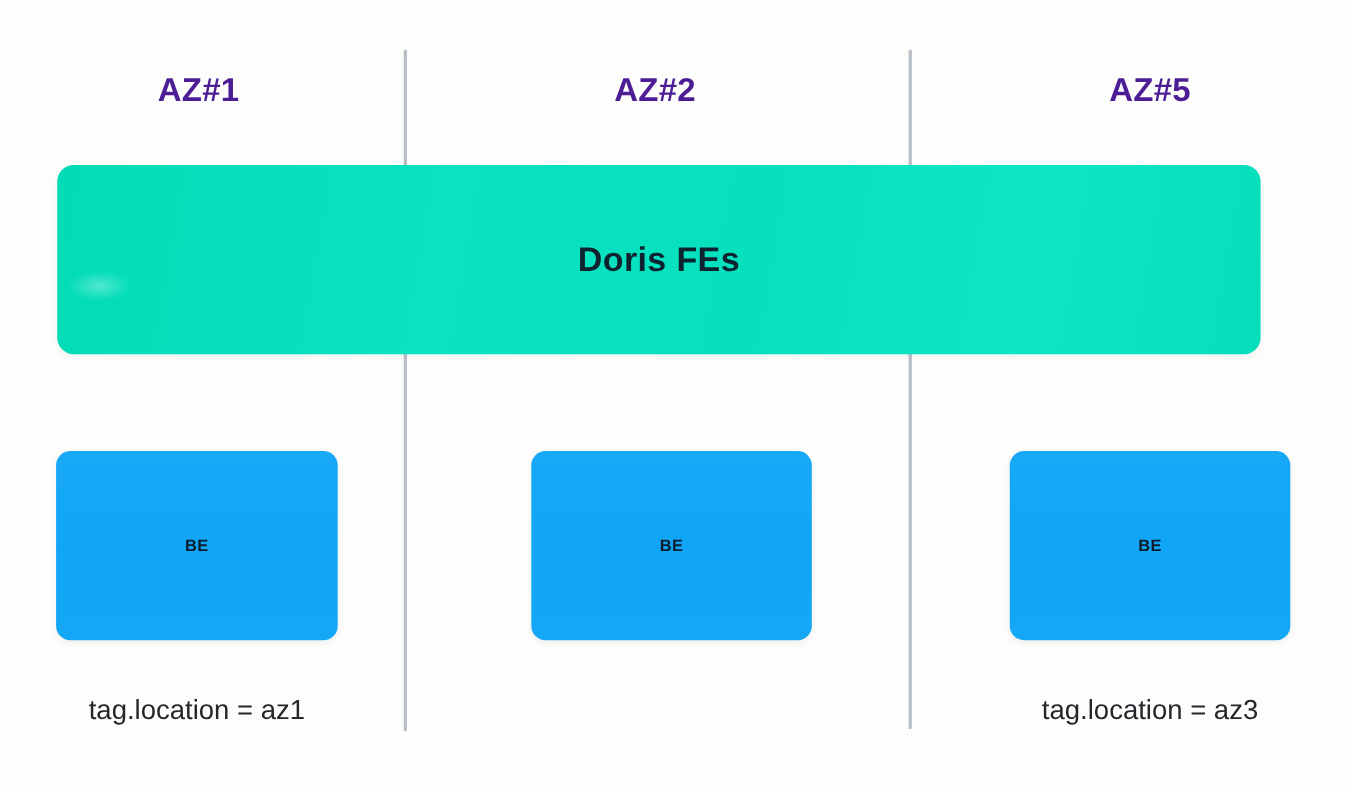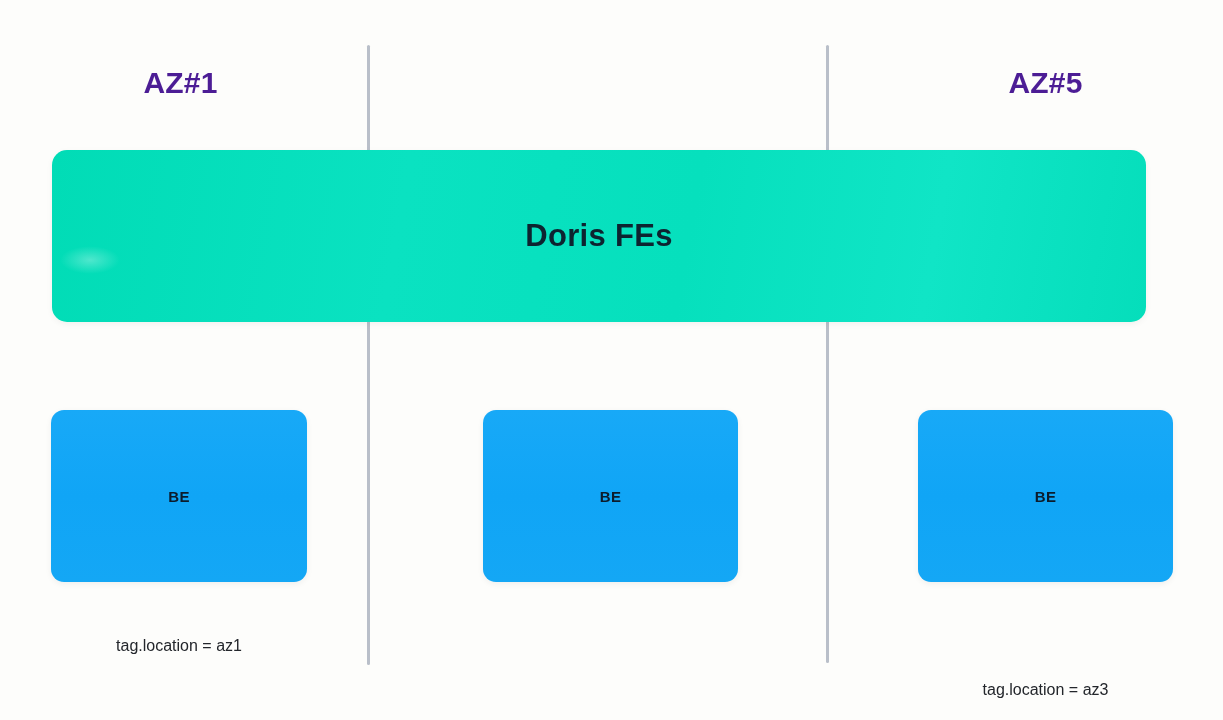--- a/index.html
+++ b/index.html
@@ -110,39 +110,40 @@
     letter-spacing: 0.3px;
   }
 
   
   .tag-caption {
     position: absolute;
     top: 626px;
     height: 40px;
     line-height: 40px;
     text-align: center;
-    font-size: 16px;
+    font-size: 25px;
     font-weight: normal;
     color: #23262b;
     white-space: nowrap;
     z-index: 2;
   }
   .tag-caption.t1 { left: 51px;  width: 256px; }
   .tag-caption.t2 { left: 483px; width: 255px; }
-  .tag-caption.t3 { left: 918px; width: 255px; margin-top: 44px; }
+  .tag-caption.t3 { left: 918px; width: 255px; }
 </style>
 </head>
 <body>
 
 <div id="diagram-root">
 
   <div class="az-divider d1"></div>
   <div class="az-divider d2"></div>
 
   <div class="az-heading c1">AZ#1</div>
+  <div class="az-heading c2">AZ#2</div>
   <div class="az-heading c3">AZ#5</div>
 
   <div class="fe-banner">
     <span class="fe-banner-label">Doris FEs</span>
   </div>
 
   <div class="be-box b1">
     <span class="be-label">BE</span>
   </div>
   <div class="be-box b2">

